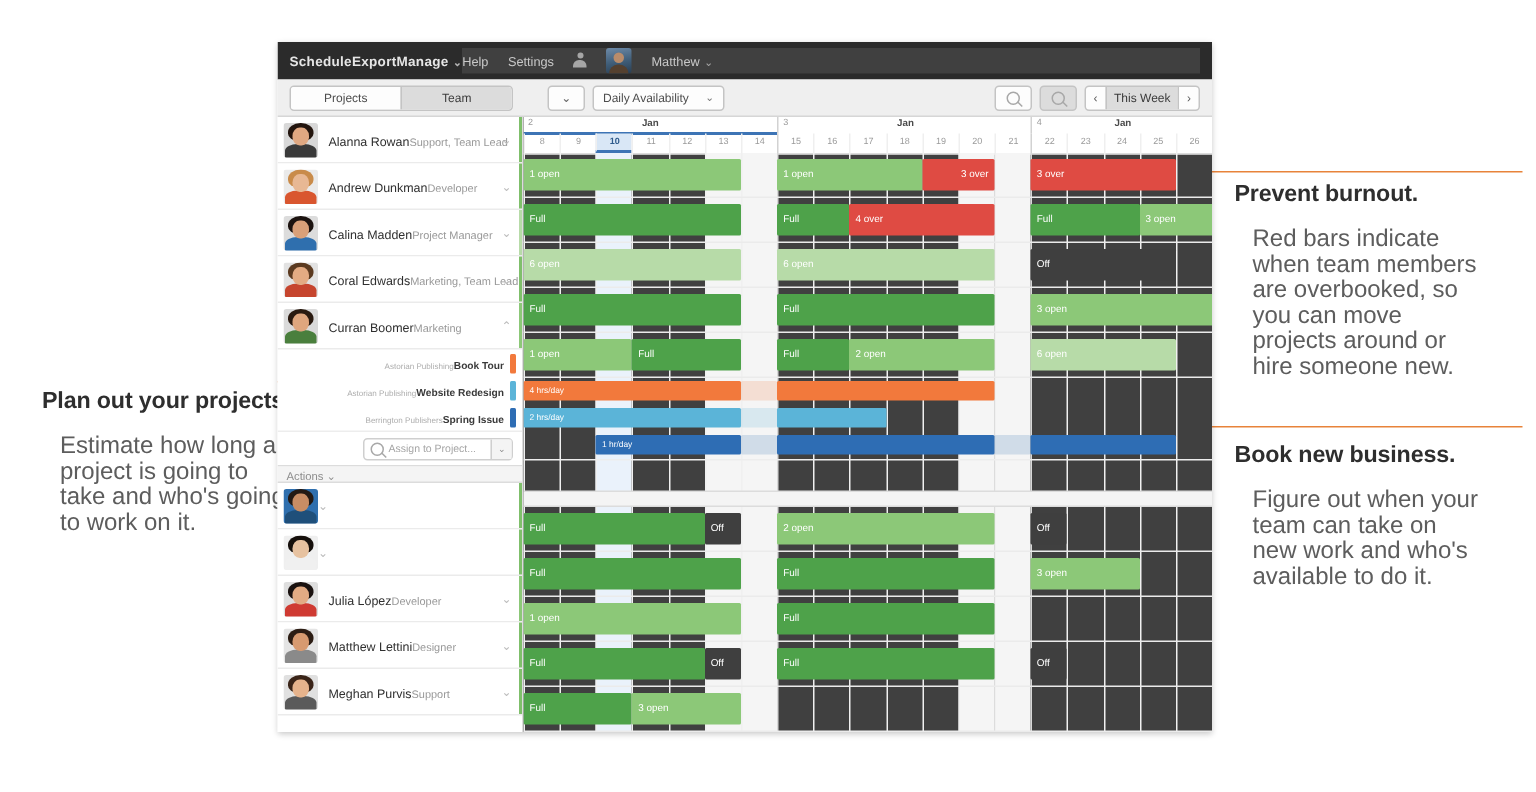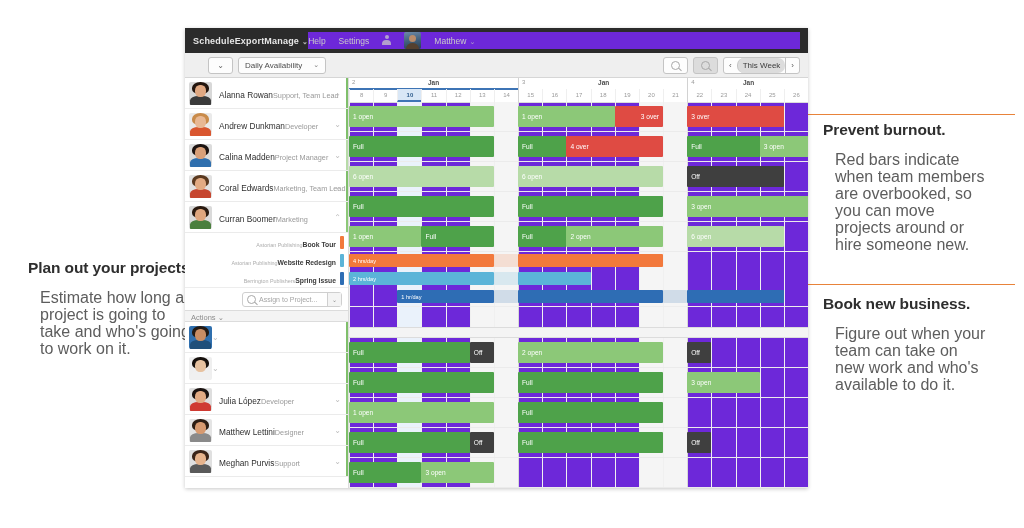--- a/index.html
+++ b/index.html
@@ -71,31 +71,31 @@
   .tb-right{margin-left:auto;display:flex;align-items:center;gap:5px;padding-right:8px;}
   .tb-btn{
     border:1px solid #c4c4c4;background:#fdfdfd;border-radius:3px;
     height:15px;min-width:15px;display:flex;align-items:center;justify-content:center;
     font-size:8px;color:#666;padding:0 4px;
   }
   .tb-btn.pressed{background:#dcdcdc;}
   .weekgrp{display:flex;border:1px solid #c4c4c4;border-radius:3px;overflow:hidden;background:#fdfdfd;height:15px;align-items:stretch;}
   .weekgrp div{display:flex;align-items:center;justify-content:center;padding:0 5px;font-size:8px;color:#5a5a5a;}
   .weekgrp div+div{border-left:1px solid #c4c4c4;}
-  .weekgrp .wk{background:#dcdcdc;color:#3a3a3a;border-radius:7px;}
+  .weekgrp .wk{background:#dcdcdc;color:#3a3a3a;}
   .toolbar-mid{display:flex;align-items:center;gap:5px;margin-left:23px;}
   .sel{
     border:1px solid #c4c4c4;background:#fdfdfd;border-radius:3px;height:15px;
     display:flex;align-items:center;padding:0 6px;font-size:8px;color:#4d4d4d;gap:8px;
   }
 
   
   .body{display:flex;height:411px;}
   .left{width:163px;border-right:1px solid #dcdcdc;background:#fff;flex:0 0 163px;}
-  .right{flex:1;position:relative;background:#6d28d9;overflow:hidden;}
+  .right{flex:1;position:relative;background:#404040;overflow:hidden;}
 
   
   .search{
     height:20px;border-bottom:1px solid #e2e2e2;display:flex;align-items:center;
     padding:0 8px;gap:5px;color:#9b9b9b;font-size:8.5px;background:#fff;
   }
   .mag{width:7px;height:7px;border:1.2px solid #a8a8a8;border-radius:50%;position:relative;flex:0 0 auto;}
   .mag::after{content:"";position:absolute;right:-3px;bottom:-2px;width:4px;height:1.2px;background:#a8a8a8;transform:rotate(45deg);}
 
   
@@ -217,20 +217,24 @@
     <div class="right">
       <span class="lnk">Help</span>
       <span class="lnk">Settings</span>
       <span class="person-icon"></span>
       <span class="avatar-sm"></span>
       <span class="lnk"><span>Matthew</span><span class="caret">⌄</span></span>
     </div>
   </div>
 
   <div class="toolbar">
+    <div class="seg">
+      <div>Projects</div>
+      <div class="active">Team</div>
+    </div>
     <div class="toolbar-mid">
       <div class="tb-btn">⌄</div>
       <div class="sel">
         <span>Daily Availability</span>
         <span class="caret">⌄</span>
       </div>
     </div>
     <div class="tb-right">
       <div class="tb-btn">
           <span class="mag"></span>

